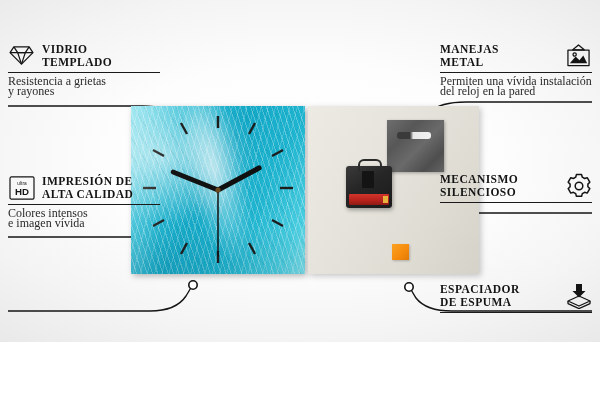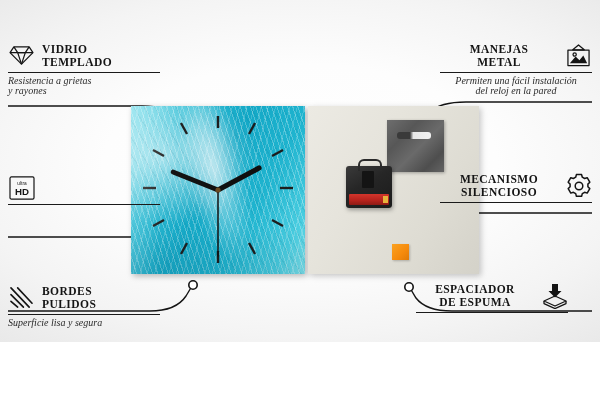--- a/index.html
+++ b/index.html
@@ -161,21 +161,21 @@
     height: 16px;
     background: linear-gradient(135deg, #fba221 0%, #f58a0c 60%, #e07a06 100%);
     box-shadow: 1px 1px 2px rgba(0,0,0,0.22);
   }
 
   
   .feature {
     position: absolute;
     width: 152px;
   }
-  .feature.right { text-align: center; }
+  .feature.right { text-align: left; }
   .feature-head {
     display: flex;
     align-items: center;
     gap: 7px;
   }
   .feature.right .feature-head {
     flex-direction: row-reverse;
   }
   .feature-icon {
     flex: 0 0 auto;
@@ -197,33 +197,32 @@
     white-space: pre-line;
   }
   .feature-rule {
     margin-top: 3px;
     border-bottom: 1.1px solid #1a1a1a;
     width: 100%;
   }
   .feature-sub {
     margin-top: 3px;
     font-family: "Liberation Serif", serif;
-    font-size: 10px;
+    font-size: 12px;
     line-height: 10.2px;
     color: #2a2a2a;
     white-space: pre-line;
-    font-style: italic;
   }
 
   .f-glass   { left: 8px;  top: 42px; }
   .f-print   { left: 8px;  top: 174px; }
   .f-edges   { left: 8px;  top: 284px; }
   .f-handles { left: 440px; top: 42px; }
   .f-mech    { left: 440px; top: 172px; }
-  .f-foam    { left: 416px; top: 282px; }
+  .f-foam    { left: 440px; top: 282px; }
   .f-handles, .f-mech, .f-foam { width: 152px; }
 </style>
 </head>
 <body>
 
 <div id="infographic">
 
   <svg id="connectors" viewBox="0 0 600 400">
     <g fill="none" stroke="#141414" stroke-width="1.4">
 
@@ -316,56 +315,44 @@
 
   <div class="feature f-print">
     <div class="feature-head">
       <span class="feature-icon">
         <svg width="26" height="24" viewBox="0 0 28 26" fill="none">
           <rect x="1" y="1" width="26" height="24" rx="1.5" stroke="#141414" stroke-width="1.3"></rect>
           <text x="14" y="10" font-family="Liberation Sans, sans-serif" font-size="5.2" text-anchor="middle" fill="#141414">ultra</text>
           <text x="14" y="21" font-family="Liberation Sans, sans-serif" font-size="10.5" font-weight="bold" text-anchor="middle" fill="#141414">HD</text>
         </svg>
       </span>
-    </div>
-    <div class="feature-rule"></div>
-  </div>
-
-  <div class="feature f-edges">
-    <div class="feature-head">
-      <span class="feature-icon">
-        <svg width="25" height="23" viewBox="0 0 26 24" fill="none" stroke="#141414" stroke-width="1.7" stroke-linecap="round">
-          <path d="M2 2 L21 22"></path>
-          <path d="M2 9 L15 22"></path>
-          <path d="M2 16 L9 22"></path>
-          <path d="M9 2 L24 18"></path>
-        </svg>
-      </span>
-      <span class="feature-title">BORDES
-PULIDOS</span>
-    </div>
-    <div class="feature-rule"></div>
-    <div class="feature-sub">Superficie lisa y segura</div>
-  </div>
+      <span class="feature-title">IMPRESIÓN DE
+ALTA CALIDAD</span>
+    </div>
+    <div class="feature-rule"></div>
+    <div class="feature-sub">Colores intensos
+e imagen vívida</div>
+  </div>
+
 
   <div class="feature right f-handles">
     <div class="feature-head">
       <span class="feature-icon">
         <svg width="27" height="24" viewBox="0 0 28 25" fill="none" stroke="#141414" stroke-width="1.3" stroke-linejoin="round">
           <path d="M14 1 L8 6 H20 Z"></path>
           <rect x="3" y="6.5" width="22" height="16"></rect>
           <path d="M5 20 L11 13 L15 17 L19 12 L23 20 Z" fill="#141414" stroke="none"></path>
           <circle cx="10" cy="11" r="1.7"></circle>
         </svg>
       </span>
       <span class="feature-title">MANEJAS
 METAL</span>
     </div>
     <div class="feature-rule"></div>
-    <div class="feature-sub">Permiten una fácil instalación
+    <div class="feature-sub">Permiten una vívida instalación
 del reloj en la pared</div>
   </div>
 
   <div class="feature right f-mech">
     <div class="feature-head">
       <span class="feature-icon">
         <svg width="26" height="26" viewBox="0 0 26 26" fill="none" stroke="#141414" stroke-width="1.5" stroke-linejoin="round">
           <path d="M10.4 1.6 h5.2 l.7 2.6 2.3 1.3 2.6-.8 2.6 4.5 -1.9 1.9 0 2.6 1.9 1.9 -2.6 4.5 -2.6-.8 -2.3 1.3 -.7 2.6 h-5.2 l-.7-2.6 -2.3-1.3 -2.6.8 -2.6-4.5 1.9-1.9 0-2.6 -1.9-1.9 2.6-4.5 2.6.8 2.3-1.3 Z"></path>
           <circle cx="13" cy="13" r="3.8"></circle>
         </svg>

